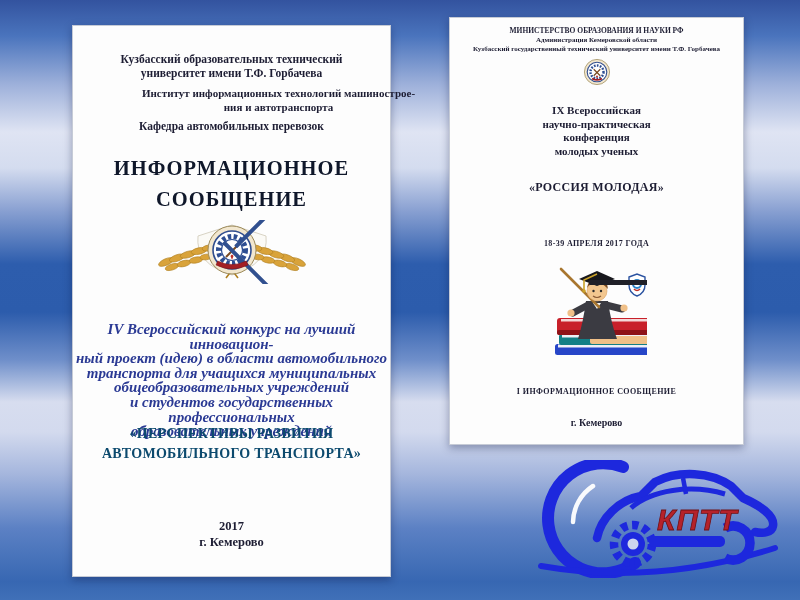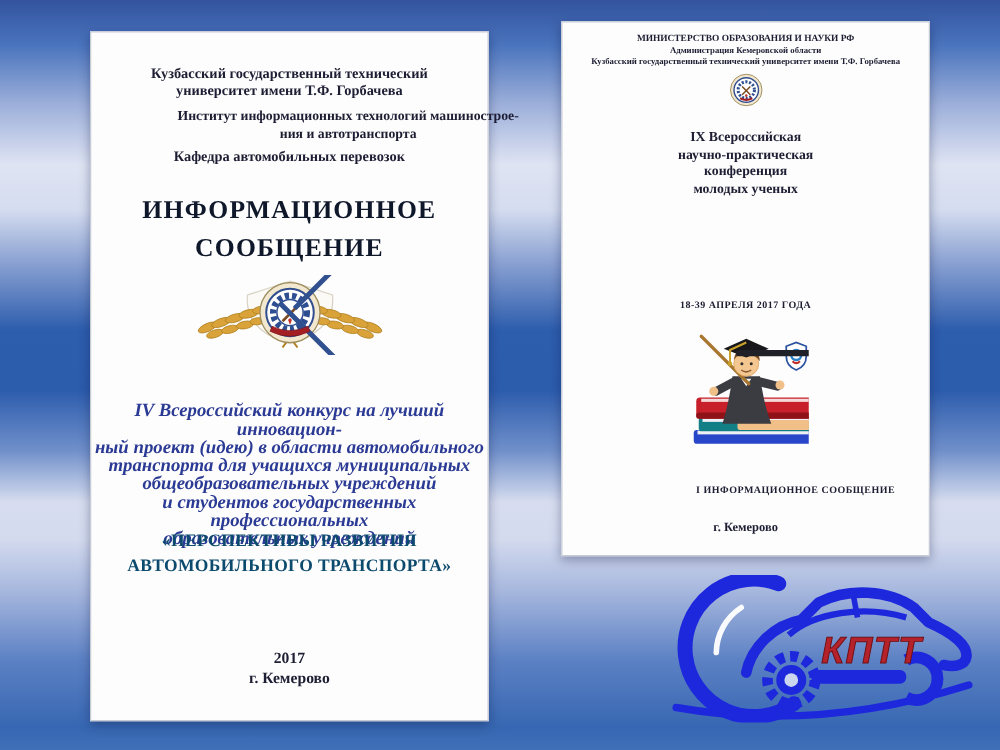--- a/index.html
+++ b/index.html
@@ -29,36 +29,36 @@
   .ld-year{top:492px;font-size:12.5px;line-height:16px;font-weight:bold;}
 
   .rd-l1{top:8px;font-size:7.5px;font-weight:bold;}
   .rd-l2{top:18px;font-size:7px;font-weight:bold;}
   .rd-l3{top:27px;font-size:7px;font-weight:bold;}
   .rd-emblem{top:40px;left:50%!important;width:28px;transform:translateX(-50%);}
   .rd-conf{top:86px;font-size:11px;line-height:13.5px;font-weight:bold;}
   .rd-name{top:162px;font-size:12px;font-weight:bold;letter-spacing:.3px;}
   .rd-date{top:221px;font-size:8px;font-weight:bold;letter-spacing:.4px;}
   .rd-mascot{top:233px;left:50%!important;width:100px;transform:translateX(-50%);}
-  .rd-bulletin{top:369px;font-size:8px;font-weight:bold;letter-spacing:.4px;margin-left:40px;}
+  .rd-bulletin{top:369px;font-size:8px;font-weight:bold;letter-spacing:.4px;}
   .rd-city{top:399px;font-size:10px;font-weight:bold;}
 
   .kptt{position:absolute;left:535px;top:460px;width:250px;height:118px;}
   .kptt text{
     font-family:"Liberation Sans","DejaVu Sans",sans-serif;
     font-weight:bold;font-style:italic;letter-spacing:1px;
   }
 </style>
 </head>
 <body>
 
 <div class="slide">
 
   <div class="doc left-doc">
-    <div class="ld-univ">Кузбасский государственный технический
+    <div class="ld-univ">Кузбасский образовательных технический
 университет имени Т.Ф. Горбачева</div>
     <div class="ld-inst">Институт информационных технологий машинострое-
 ния и автотранспорта</div>
     <div class="ld-dept">Кафедра автомобильных перевозок</div>
     <div class="ld-title">ИНФОРМАЦИОННОЕ
 СООБЩЕНИЕ</div>
 
     <svg class="ld-emblem" viewBox="0 0 152 64">
 
       <path d="M76 5 L42 16 Q39 44 76 55 Q113 44 110 16 Z" fill="#fbfaf6" stroke="#d8d3c4" stroke-width="1"></path>
@@ -127,20 +127,21 @@
       <circle cx="15" cy="15" r="7" fill="#fff" stroke="#2e4e92" stroke-width="2.6" stroke-dasharray="1.8 1.4"></circle>
       <path d="M11.5 12 L18.5 19 M18.5 12 L11.5 19" stroke="#7a4a22" stroke-width="1.3"></path>
       <path d="M13.8 19.5 Q15 17.8 16.2 19.5 L15 21.6 Z" fill="#c03028"></path>
       <path d="M9.5 23 Q15 26 20.5 23 L20 21.2 Q15 24 10 21.2 Z" fill="#a31f24"></path>
     </svg>
 
     <div class="rd-conf">IX Всероссийская
 научно-практическая
 конференция
 молодых ученых</div>
+    <div class="rd-name">«РОССИЯ МОЛОДАЯ»</div>
     <div class="rd-date">18-39 АПРЕЛЯ 2017 ГОДА</div>
 
     <svg class="rd-mascot" viewBox="0 0 100 108">
 
       <path d="M82 26 l8 -3 8 3 v8 q0 8 -8 11 q-8 -3 -8 -11 z" fill="#ffffff" stroke="#2a52a0" stroke-width="1.4"></path>
       <circle cx="90" cy="33" r="4" fill="none" stroke="#2a82c8" stroke-width="2"></circle>
       <path d="M87 38 q3 3 6 0" stroke="#c03028" stroke-width="1.6" fill="none"></path>
 
       <rect x="8" y="93" width="84" height="11" rx="2.5" fill="#2746c8"></rect>
       <rect x="11" y="93.5" width="78" height="3" fill="#eef0f6"></rect>

